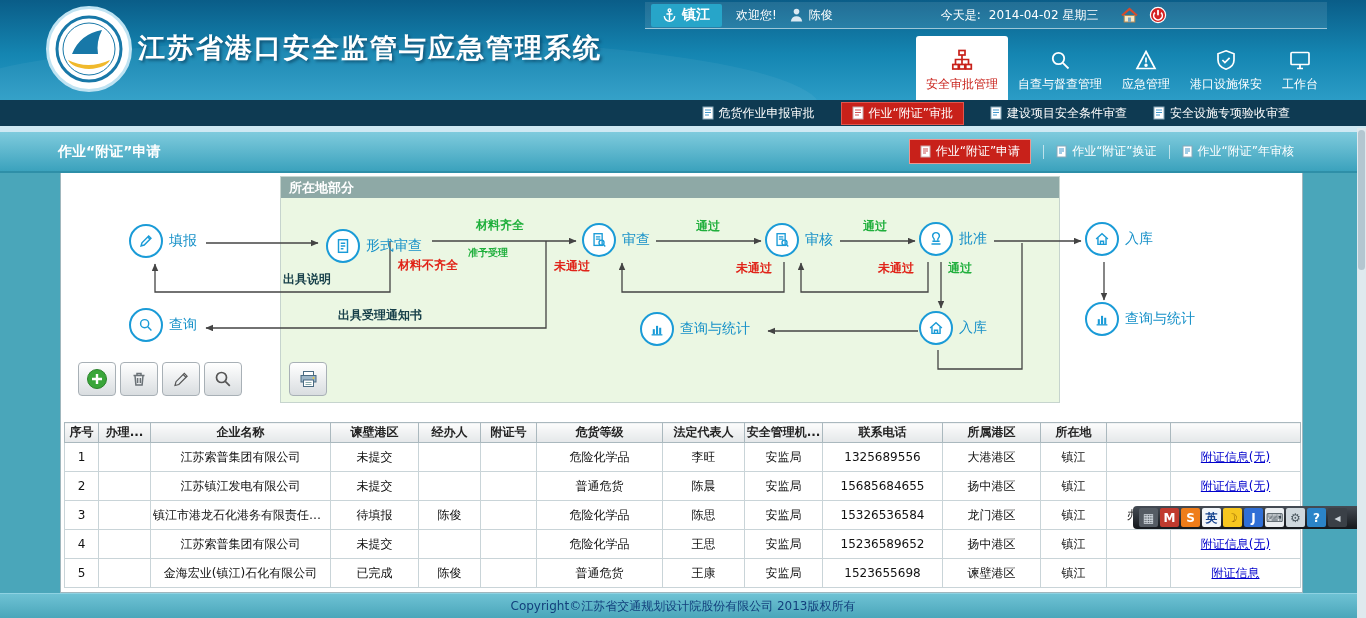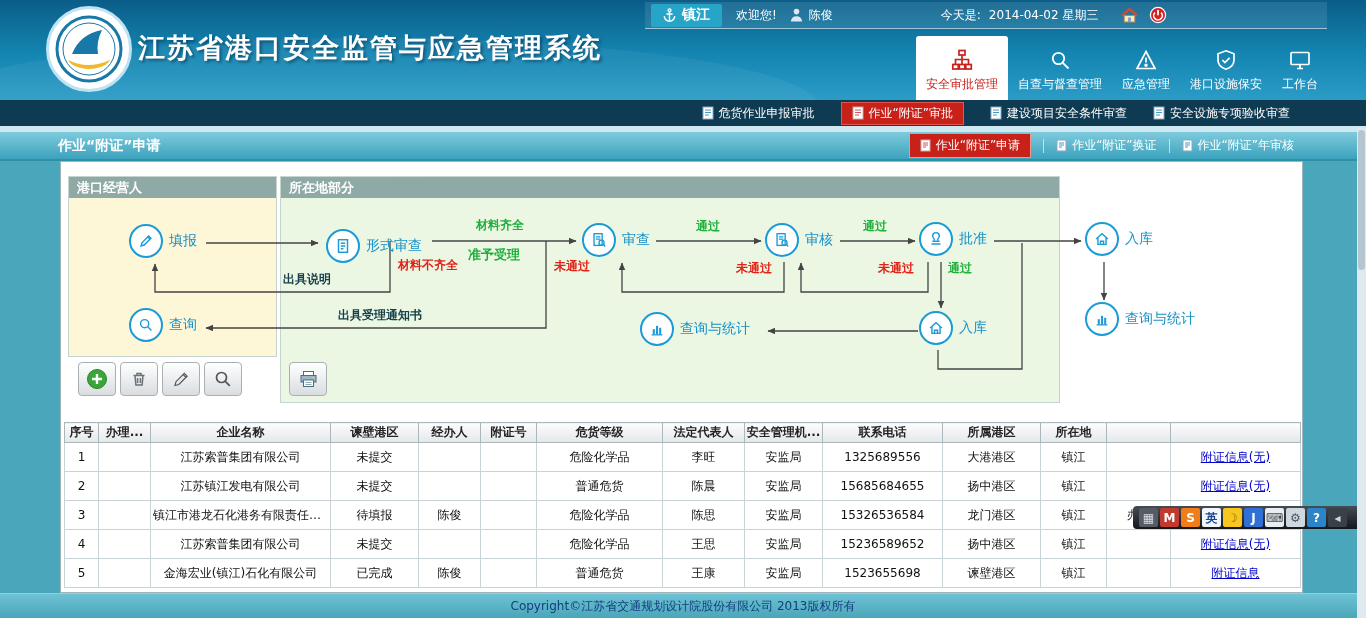--- a/index.html
+++ b/index.html
@@ -36,21 +36,21 @@
 
   
   .sub-nav{position:absolute;left:0;top:100px;width:1366px;height:26px;background:#0e3a52;z-index:5;
     display:flex;align-items:center;justify-content:flex-end;gap:26px;padding-right:76px;color:#fff}
   .snav-item{display:flex;align-items:center;gap:5px;cursor:pointer;white-space:nowrap}
   .snav-item.active{background:var(--accent-red,#c8211a);border:1px solid #e0564e;padding:2px 10px}
 
   .light-strip{position:absolute;left:0;top:126px;width:1366px;height:6px;background:#cfe9f3;z-index:5}
 
   
-  .page-bar{position:absolute;left:0;top:132px;width:1366px;height:29px;z-index:5;
+  .page-bar{position:absolute;left:0;top:132px;width:1366px;height:41px;z-index:5;
     background:linear-gradient(180deg,#7fcbdd,#3ba2bd);border-bottom:2px solid #2e8fa8;
     display:flex;align-items:center;color:#fff}
   .page-title{margin-left:58px;font-size:14px;font-weight:bold;white-space:nowrap}
   .page-tabs{margin-left:auto;margin-right:72px;display:flex;align-items:center;gap:12px}
   .ptab{display:flex;align-items:center;gap:5px;cursor:pointer;white-space:nowrap}
   .ptab.active{background:var(--accent-red,#c8211a);border:1px solid #ef958f;padding:3px 10px}
   .tab-sep{width:1px;height:14px;background:rgba(255,255,255,.6)}
 
   
   .content-panel{position:absolute;left:60px;top:161px;width:1243px;height:432px;background:#fff;
@@ -61,21 +61,21 @@
   #panel-local{left:280px;top:176px;width:780px;height:227px;background:#ebf7e3}
   #panel-province{left:1063px;top:176px;width:235px;height:227px;background:#dbeffb}
 
   .flow-arrows{position:absolute;left:0;top:0;width:1366px;height:618px;pointer-events:none;z-index:3}
   .fnode{position:absolute;display:flex;align-items:center;gap:6px;z-index:4}
   .fcircle{width:34px;height:34px;border:2px solid var(--node-blue,#1a9bd7);border-radius:50%;background:#fff;
     display:flex;align-items:center;justify-content:center;flex:0 0 auto}
   .flabel{color:#1590c8;font-weight:normal;font-size:14px;white-space:nowrap}
   .elabel{position:absolute;font-size:12px;font-weight:bold;white-space:nowrap;z-index:4}
   .tone-green{color:var(--green-label,#1faf3c)}
-  .tone-green-big{color:var(--green-label,#1faf3c);font-size:13px}
+  .tone-green-big{color:var(--green-label,#1faf3c);font-size:10px}
   .tone-red{color:var(--red-label,#e02318)}
   .tone-dark{color:#17404a}
 
   .tbtn{position:absolute;width:38px;height:34px;background:linear-gradient(#ffffff,#d9dde0);
     border:1px solid #a8b0b6;border-radius:4px;display:flex;align-items:center;justify-content:center;
     cursor:pointer;z-index:4}
 
   
   .data-table{position:absolute;left:64px;top:422px;width:1236px;border-collapse:collapse;table-layout:fixed;
     background:#fff;z-index:2;font-size:12px}
@@ -276,23 +276,20 @@
               <path d="M3 4h5M3 6h5M3 8h3" stroke="#49c" stroke-width="1"></path>
             </svg>
         </span>
         <span>作业“附证”年审核</span>
       </div>
     </div>
   </div>
 
   <div class="content-panel"></div>
 
-  <div class="panel" id="panel-operator">
-    <div class="phead">港口经营人</div>
-  </div>
   <div class="panel" id="panel-local">
     <div class="phead">所在地部分</div>
   </div>
 
   <svg class="flow-arrows" width="1366" height="618">
     <defs>
       <marker id="arr" viewBox="0 0 8 8" refX="6.5" refY="3" markerWidth="9" markerHeight="9" orient="auto" markerUnits="userSpaceOnUse">
         <path d="M0 0 L7 3 L0 6 Z" fill="#444"></path>
       </marker>
     </defs>

